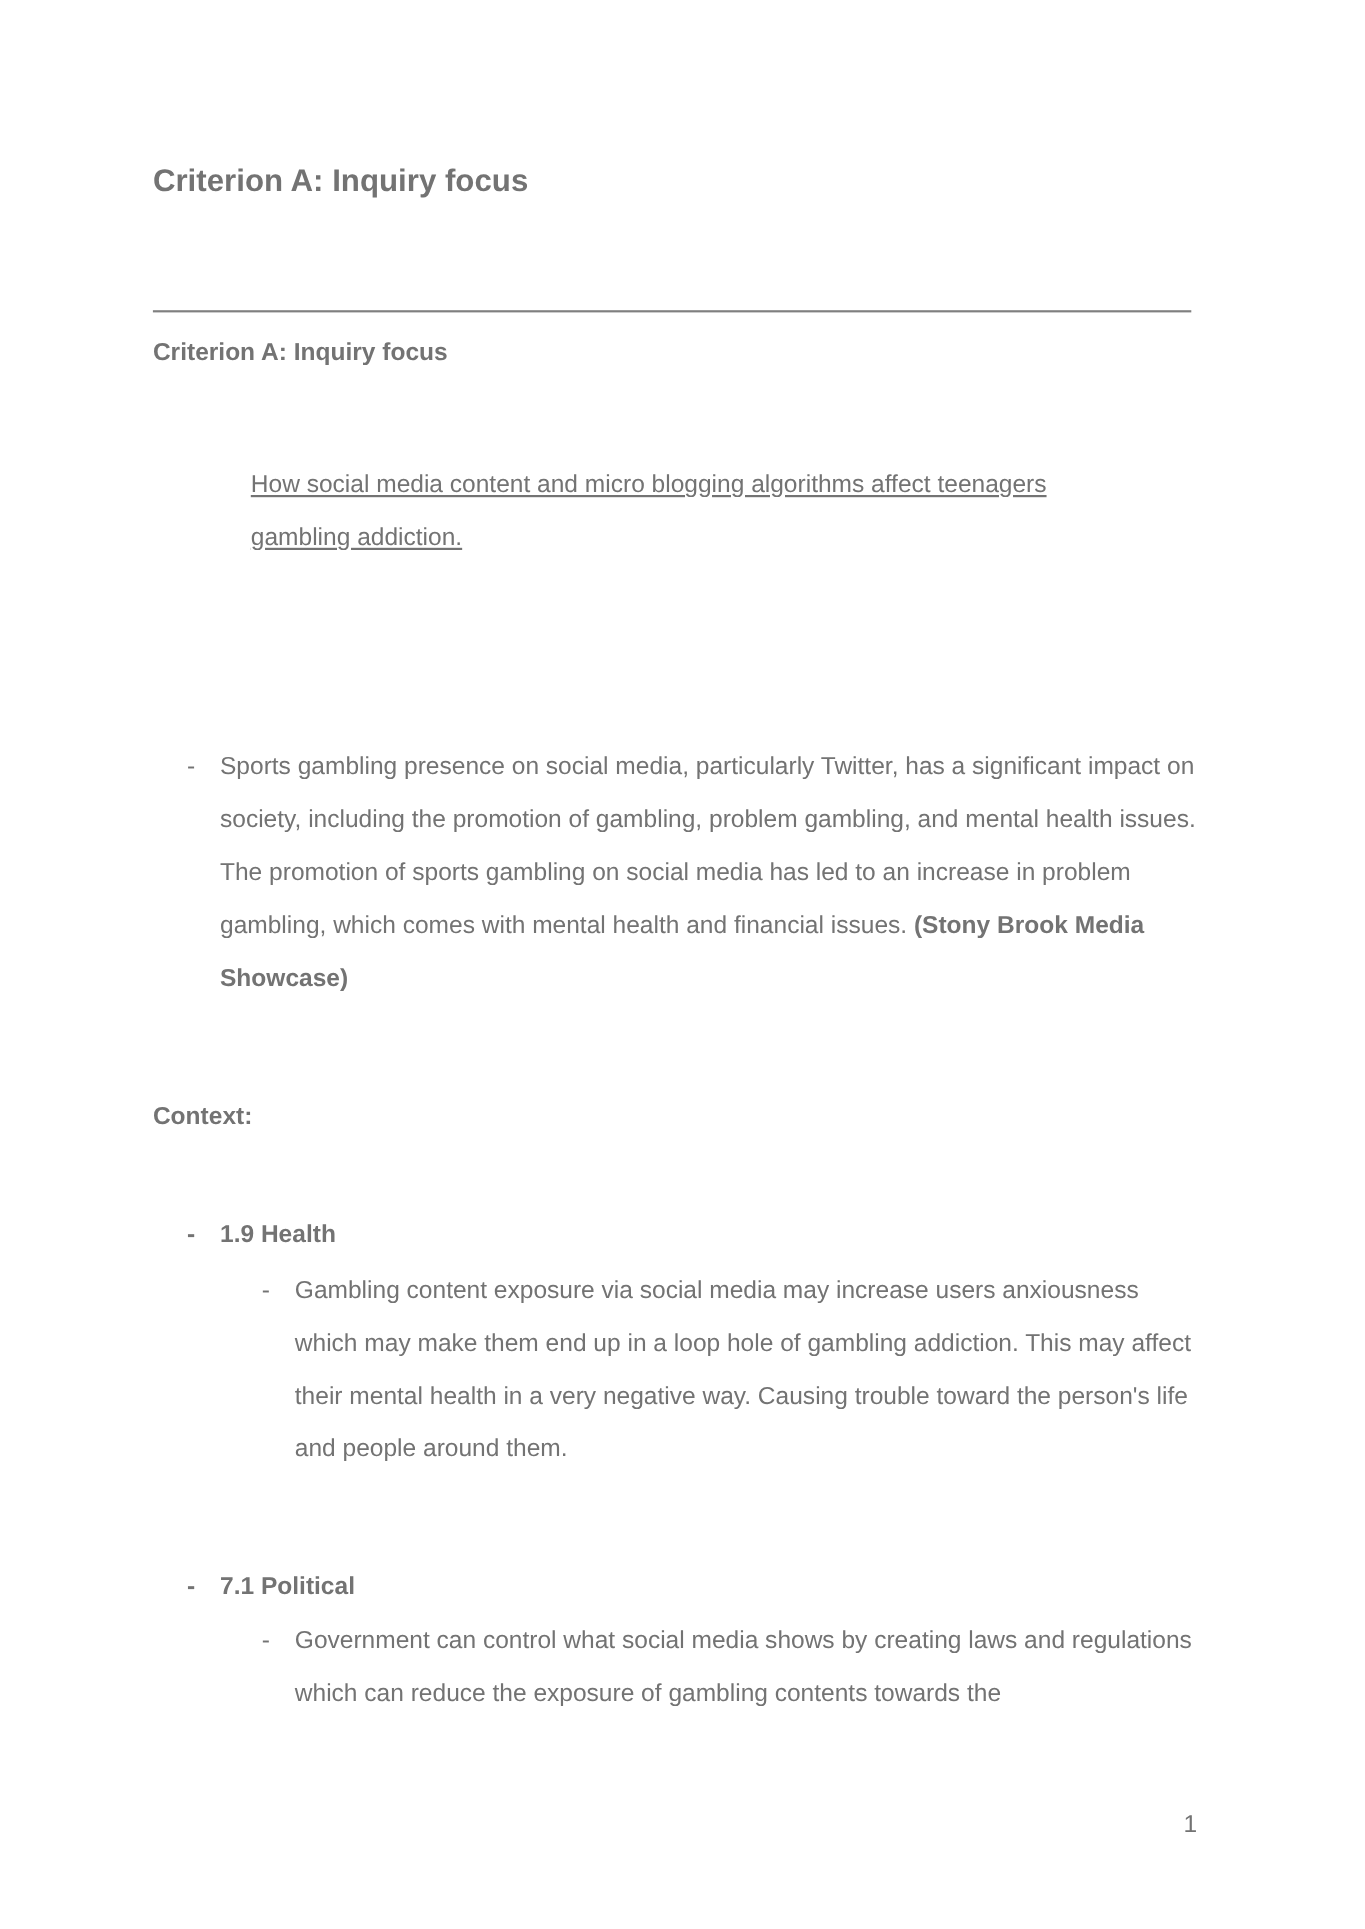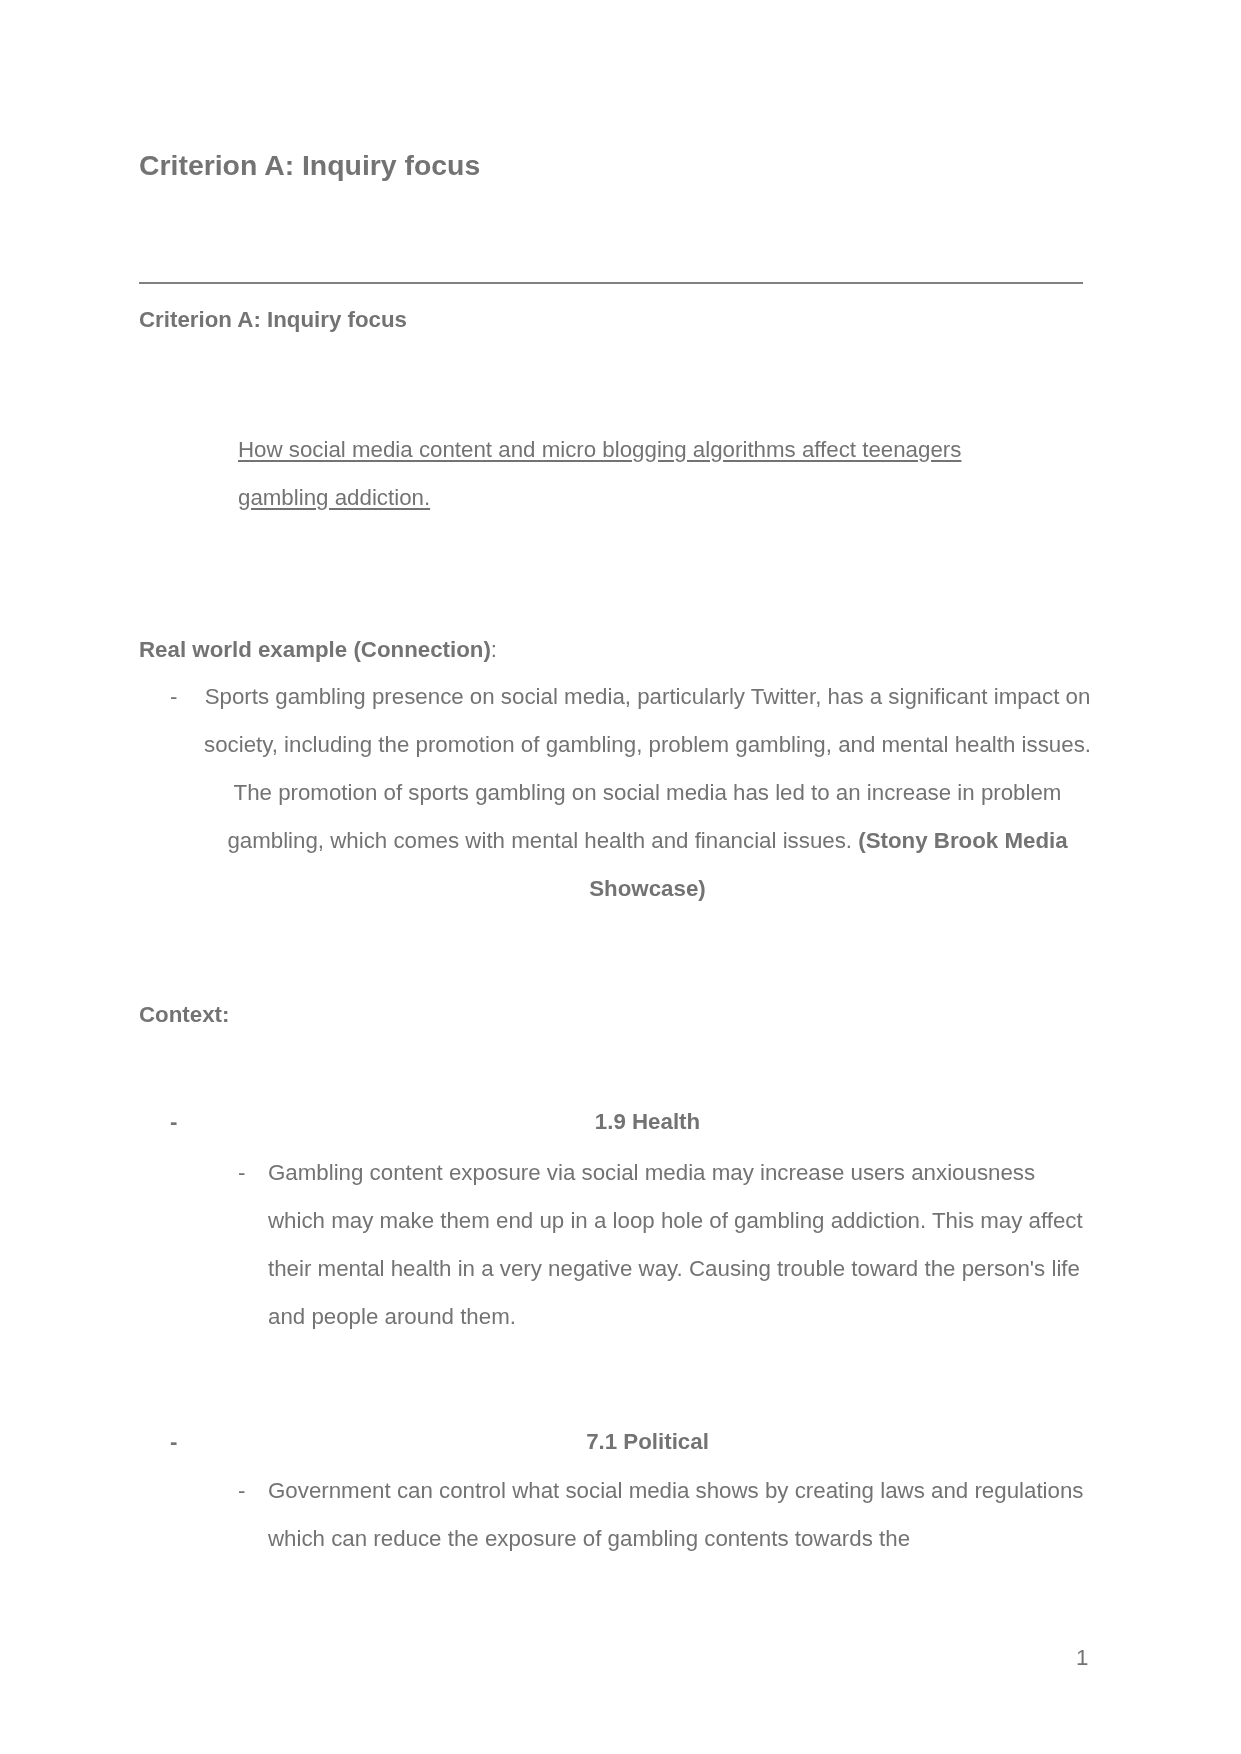--- a/index.html
+++ b/index.html
@@ -41,21 +41,21 @@
     margin: 0;
     font-size: 22.3px;
     font-weight: bold;
     line-height: 48px;
     white-space: nowrap;
   }
   .inquiry {
     left: 222px;
     top: 410px;
     width: 800px;
-    margin: 16px;
+    margin: 6px;
     line-height: 48px;
   }
   .inquiry .u { text-decoration: underline; text-underline-offset: 3px; }
   .rw-heading {
     left: 139px;
     top: 626px;
     margin: 0;
     line-height: 48px;
     white-space: nowrap;
     font-weight: normal;
@@ -74,21 +74,21 @@
     display: flex;
     align-items: flex-start;
     line-height: 48px;
   }
   .li .marker {
     flex: 0 0 auto;
     width: 30px;
   }
   .li .txt { flex: 1 1 auto; }
   .li-l1 { left: 170px; width: 925px; }
-  .li-l1 .txt { max-width: 895px; text-align: center; }
+  .li-l1 .txt { max-width: 895px; }
   .li-l2 { left: 238px; width: 857px; }
   .li-l2 .txt { max-width: 827px; }
   .page-number {
     left: 1076px;
     top: 1645px;
     line-height: 26px;
   }
 </style>
 </head>
 <body>
@@ -98,23 +98,20 @@
   <h1 class="abs doc-title">Criterion A: Inquiry focus</h1>
 
   <div class="abs hrule"></div>
 
   <h2 class="abs section-heading">Criterion A: Inquiry focus</h2>
 
   <p class="abs inquiry">
     <span class="u">How social media content and micro blogging algorithms affect teenagers gambling addiction.</span>
   </p>
 
-  <h3 class="abs rw-heading">
-    <span class="b">Real world example (Connection)</span><span>:</span>
-  </h3>
 
   <div class="abs li li-l1" style="top:673px">
     <span class="marker">-</span>
     <div class="txt">
       <span>Sports gambling presence on social media, particularly Twitter, has a significant impact on society, including the promotion of gambling, problem gambling, and mental health issues. The promotion of sports gambling on social media has led to an increase in problem gambling, which comes with mental health and financial issues. </span><span class="b">(Stony Brook Media Showcase)</span>
     </div>
   </div>
 
   <h3 class="abs context-heading">Context:</h3>
 

